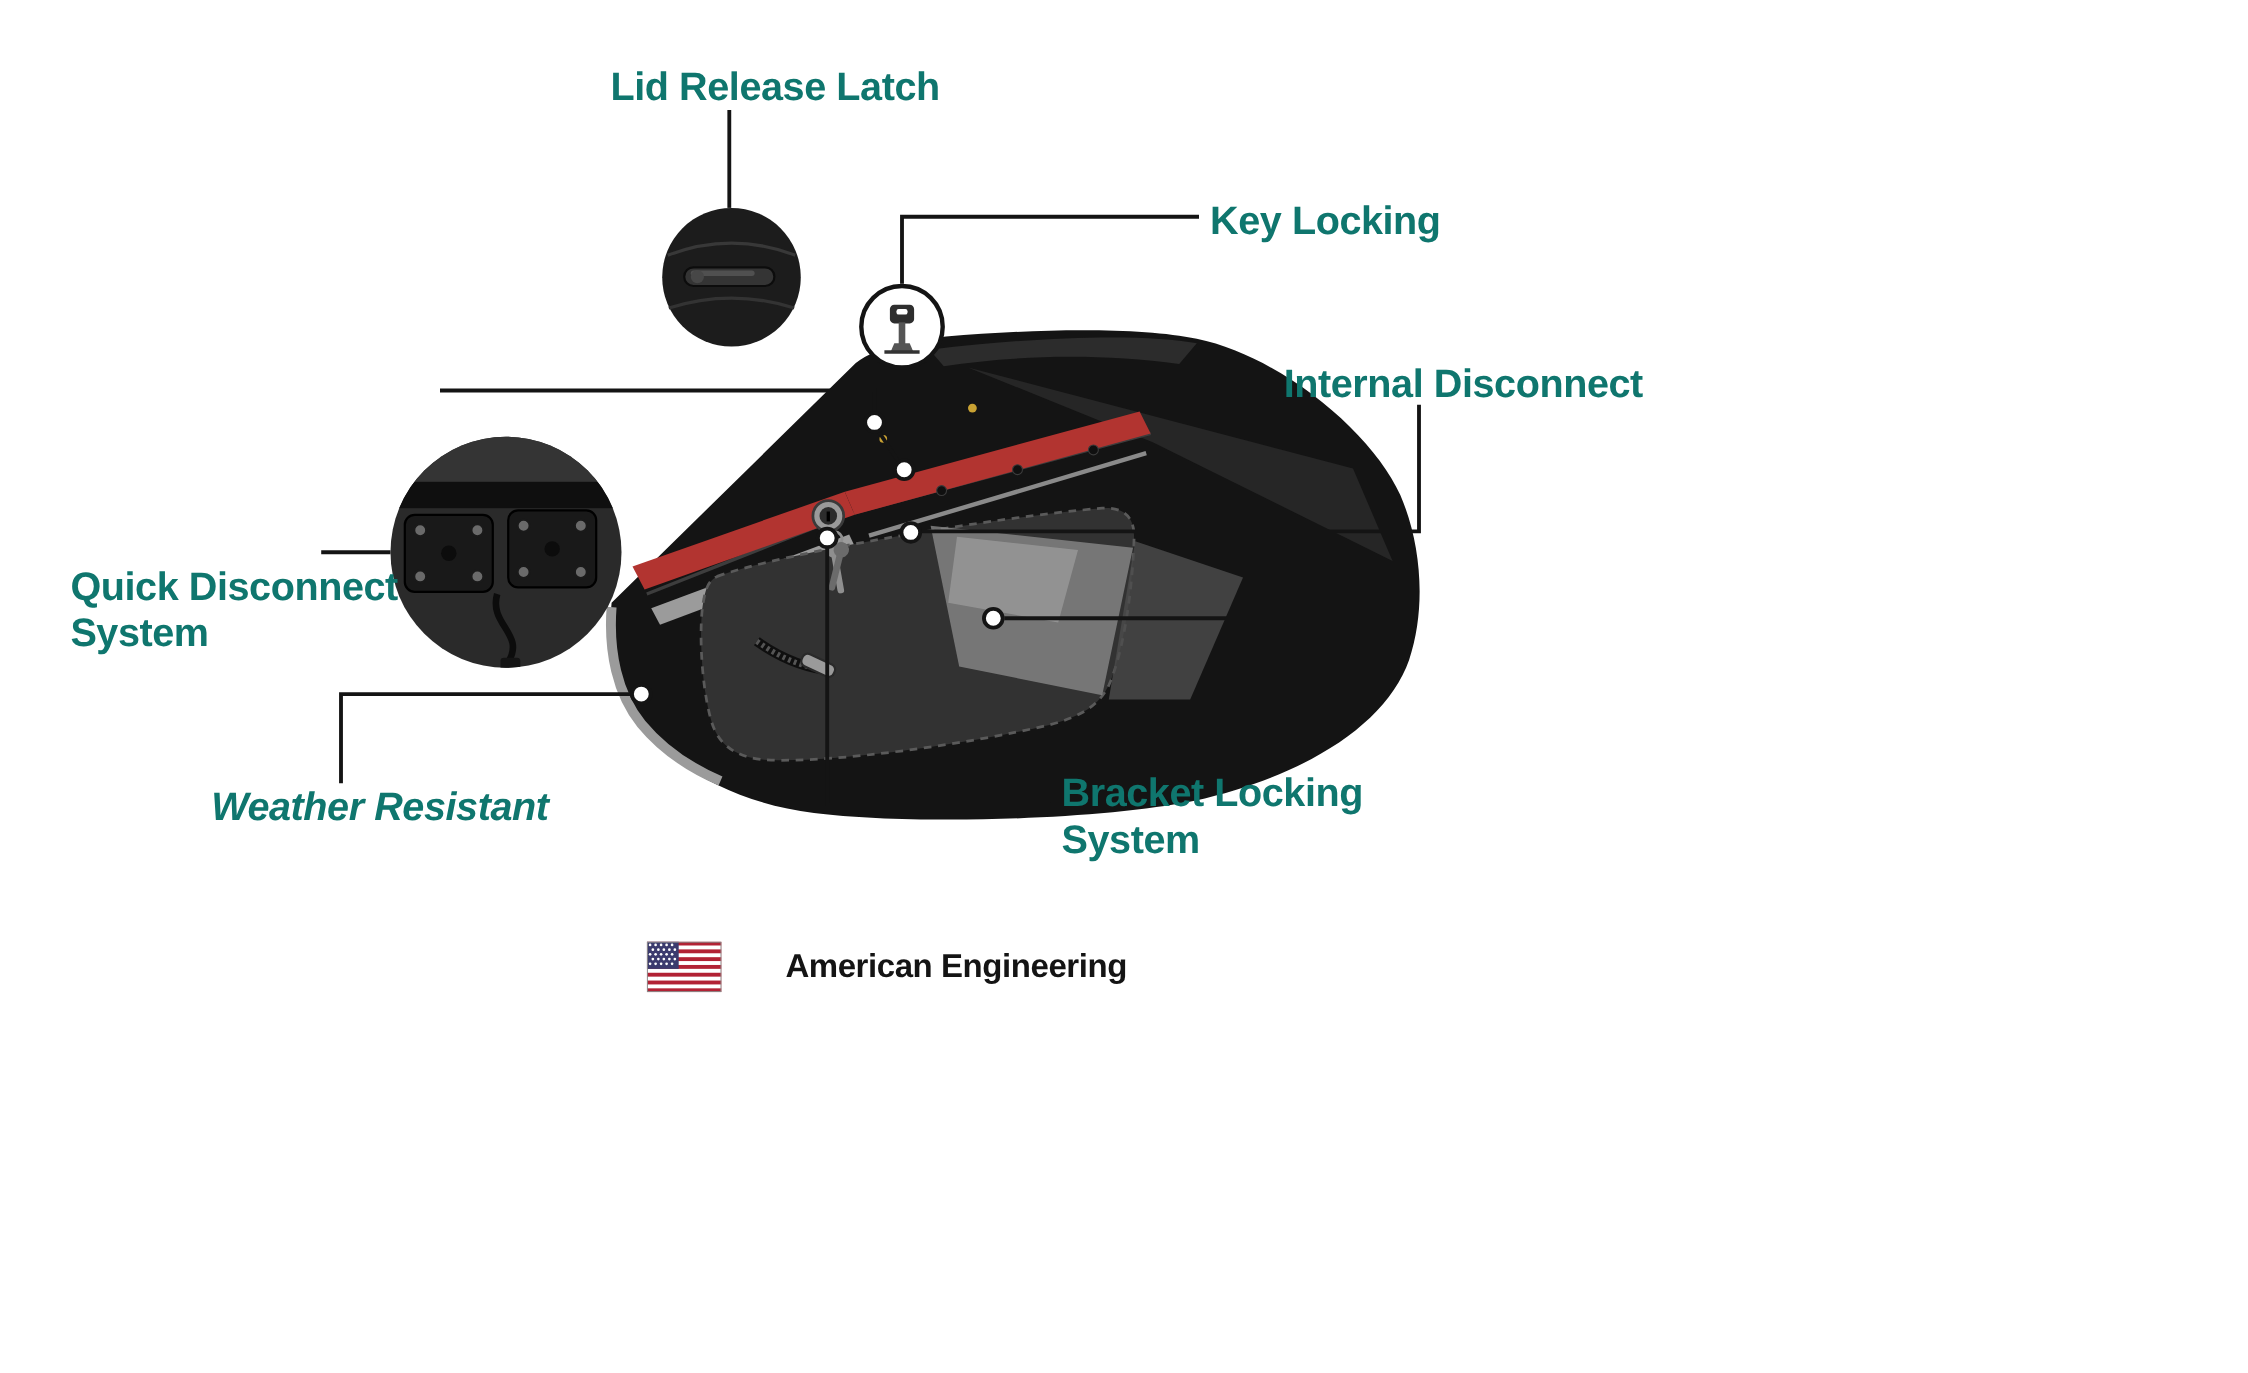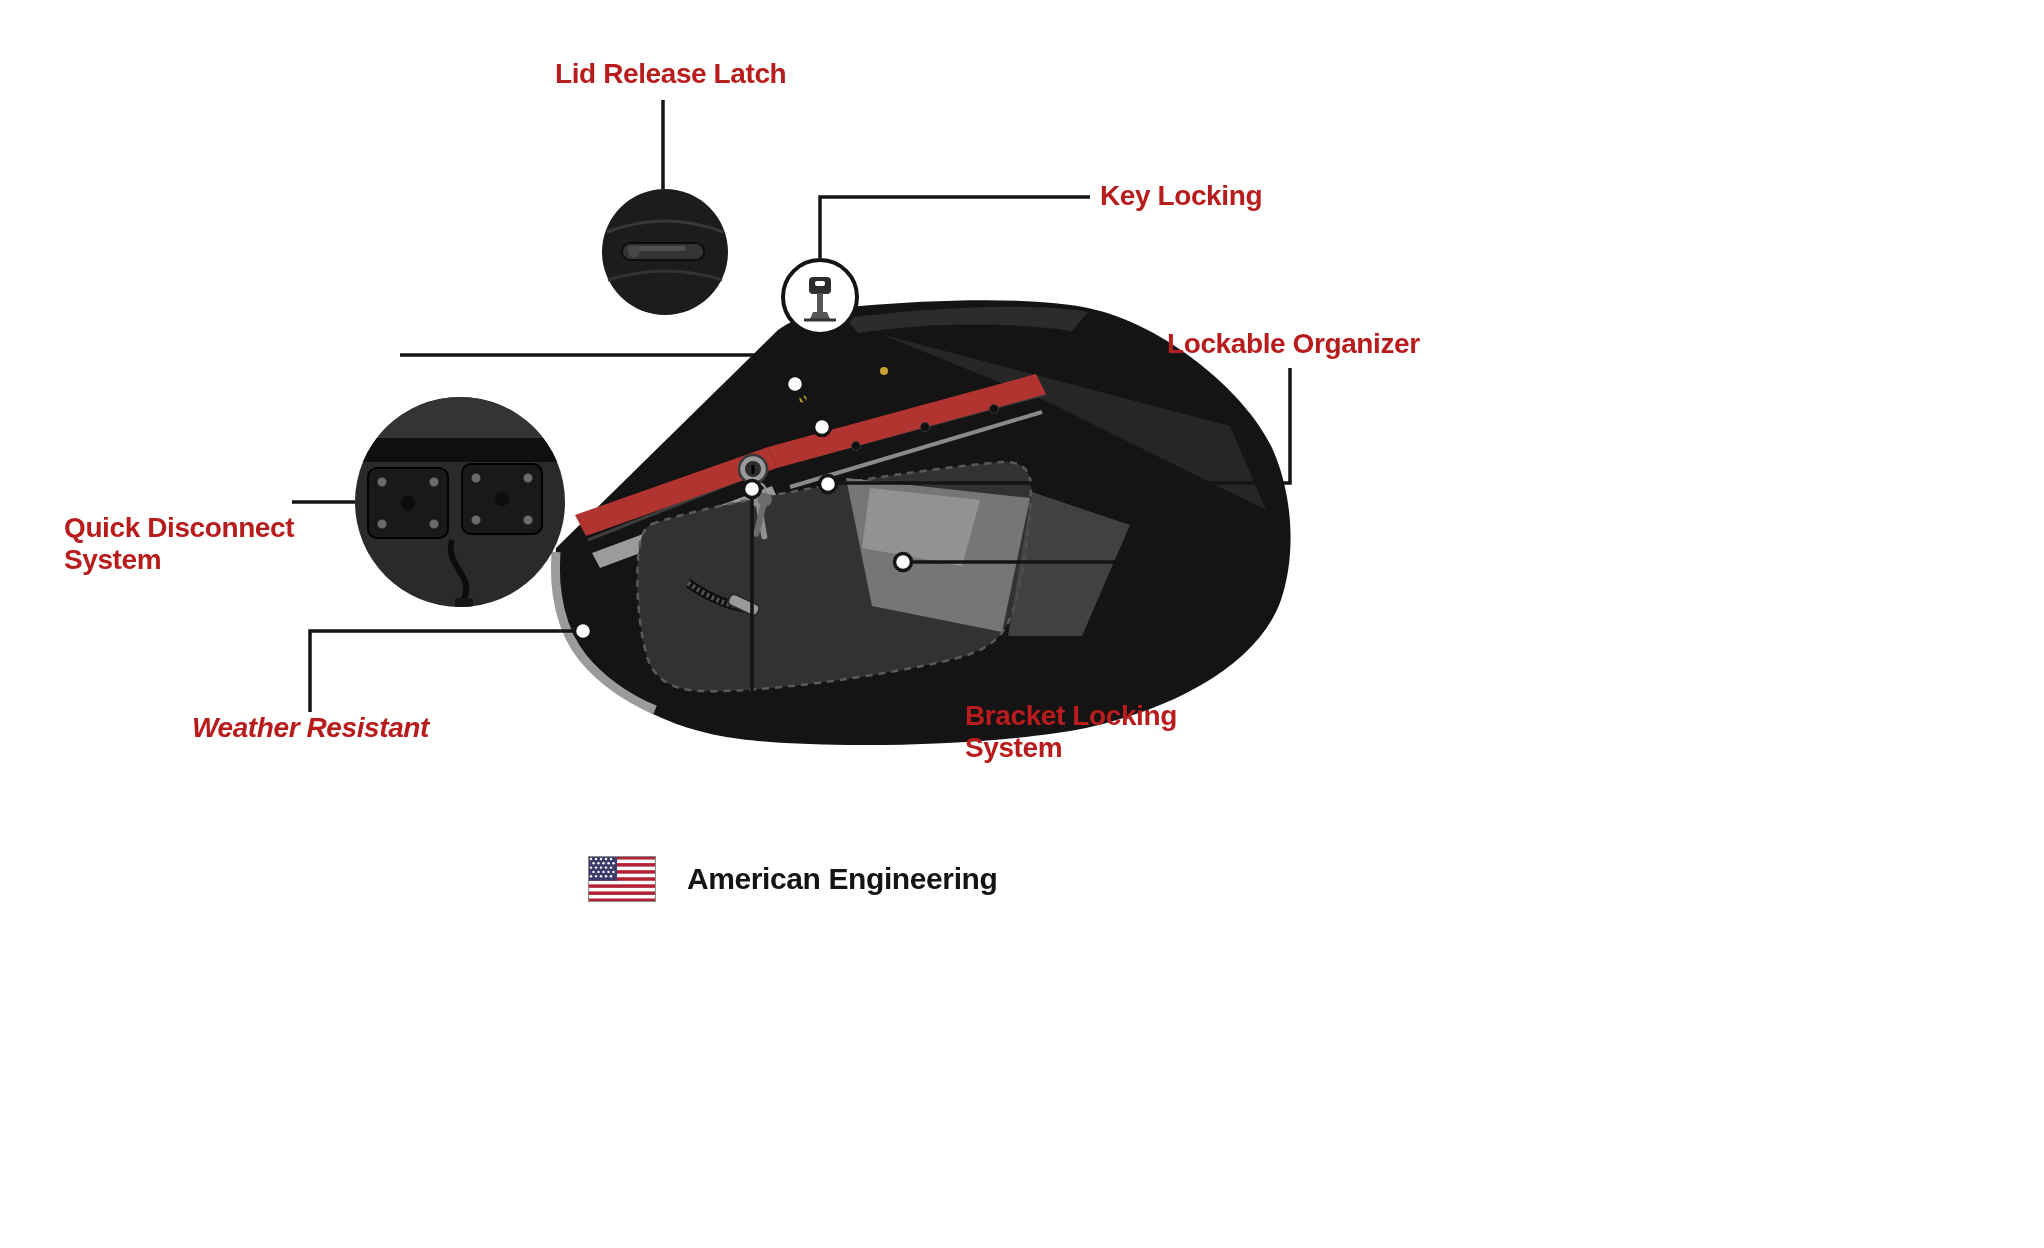--- a/index.html
+++ b/index.html
@@ -12,31 +12,31 @@
     overflow: hidden;
   }
   .diagram-svg {
     position: absolute;
     left: 0; top: 0;
     width: 2044px; height: 1248px;
   }
   .label {
     position: absolute;
     font-weight: 700;
-    font-size: 28px;
+    font-size: 36px;
     line-height: 1.16;
-    color: #b91c1c;
+    color: #0f766e;
     letter-spacing: -0.4px;
     white-space: pre-line;
   }
   .label.align-right { text-align: right; }
   .footer {
     position: absolute;
     left: 588px; top: 856px;
-    display: flex; align-items: center; gap: 31px;
+    display: flex; align-items: center; gap: 58px;
   }
   .flag { width: 68px; height: 46px; display: block; }
   .footer-text {
     font-weight: 700;
     font-size: 30px;
     color: #141414;
     letter-spacing: -0.4px;
   }
 </style>
 </head>
@@ -163,21 +163,21 @@
       <circle cx="752" cy="489" r="8.5"></circle>
       <circle cx="583" cy="631" r="8.5"></circle>
     </g>
   </svg>
 
   <div class="label" style="left:555px; top:58px;">Lid Release Latch</div>
 
   <div class="label" style="left:1100px; top:180px;">Key Locking</div>
 
 
-  <div class="label" style="left:1167px; top:328px;">Lockable Organizer</div>
+  <div class="label" style="left:1167px; top:328px;">Internal Disconnect</div>
 
   <div class="label" style="left:64px; top:512px;">Quick Disconnect
 System</div>
 
 
   <div class="label" style="left:965px; top:700px;">Bracket Locking
 System</div>
 
   <div class="label" style="left:192px; top:712px;font-style:italic;">Weather Resistant</div>
 

